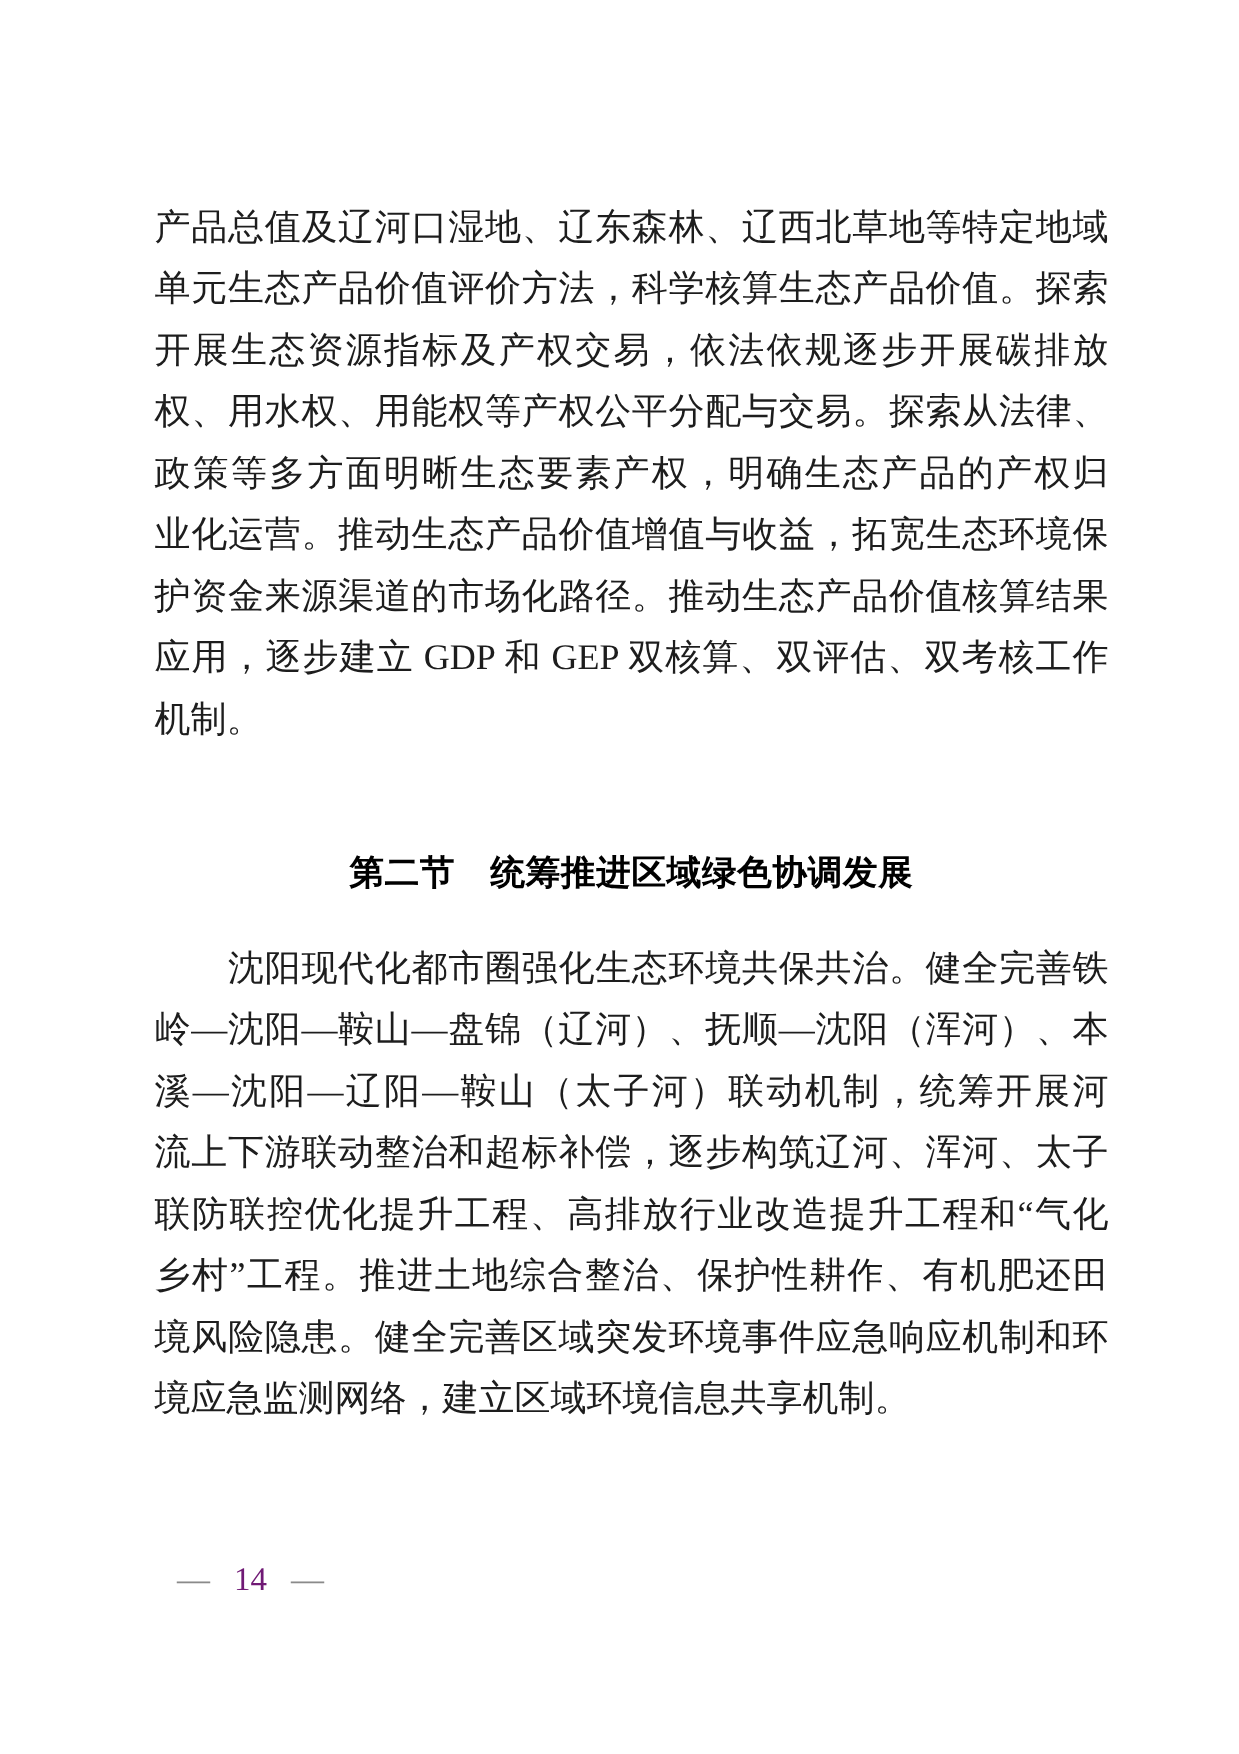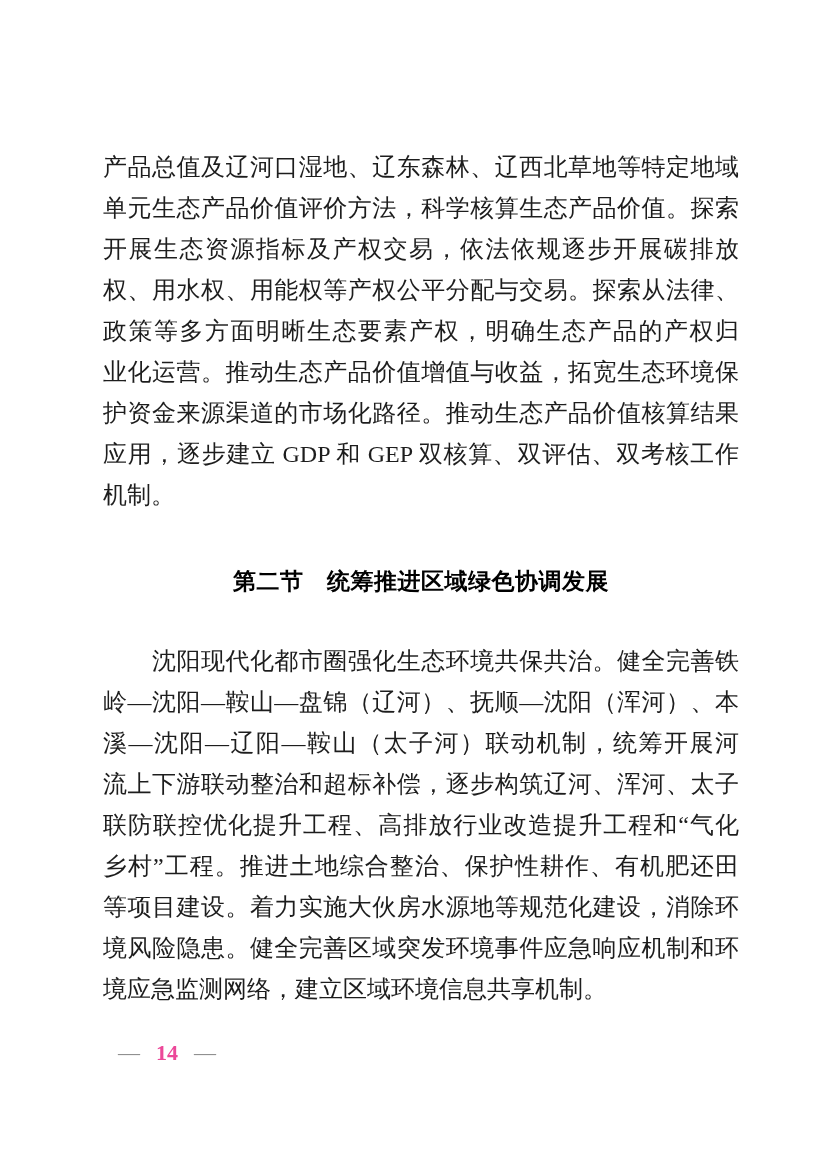--- a/index.html
+++ b/index.html
@@ -13,21 +13,20 @@
   .page {
     position: absolute; inset: 0;
     background: #ffffff;
   }
   .para {
     position: absolute;
     left: 103px; width: 636px;
     color: #1d1d1d;
     font-size: 24px;
     font-family: "Liberation Serif", serif;
-    margin-top: 15px;
   }
   .para-1 { top: 132px; }
   .para-2 { top: 626px; }
   .tline {
     height: 41px;
     line-height: 41px;
     text-align: justify;
     text-align-last: justify;
   }
   .tline.last-line {
@@ -49,23 +48,22 @@
   }
   .page-footer {
     position: absolute;
     left: 118px; top: 1038px;
     font-size: 22px;
     line-height: 30px;
     color: #8a8a8a;
     font-family: "Liberation Serif", serif;
   }
   .page-footer .pnum {
-    color: #ec4899;
+    color: #701a75;
     margin: 0 16px;
-    font-weight: bold;
   }
 </style>
 </head>
 <body>
 
 <div class="page">
 
   <div class="para para-1">
     <div class="tline">产品总值及辽河口湿地、辽东森林、辽西北草地等特定地域</div>
     <div class="tline">单元生态产品价值评价方法，科学核算生态产品价值。探索</div>
@@ -80,21 +78,20 @@
 
   <h2 class="section-heading">第二节　统筹推进区域绿色协调发展</h2>
 
   <div class="para para-2">
     <div class="tline">　　沈阳现代化都市圈强化生态环境共保共治。健全完善铁</div>
     <div class="tline">岭—沈阳—鞍山—盘锦（辽河）、抚顺—沈阳（浑河）、本</div>
     <div class="tline">溪—沈阳—辽阳—鞍山（太子河）联动机制，统筹开展河</div>
     <div class="tline">流上下游联动整治和超标补偿，逐步构筑辽河、浑河、太子</div>
     <div class="tline">联防联控优化提升工程、高排放行业改造提升工程和“气化</div>
     <div class="tline">乡村”工程。推进土地综合整治、保护性耕作、有机肥还田</div>
-    <div class="tline">等项目建设。着力实施大伙房水源地等规范化建设，消除环</div>
     <div class="tline">境风险隐患。健全完善区域突发环境事件应急响应机制和环</div>
     <div class="tline last-line">境应急监测网络，建立区域环境信息共享机制。</div>
   </div>
 
   <div class="page-footer">
     <span>—</span><span class="pnum">14</span><span>—</span>
   </div>
 
 </div>
 

